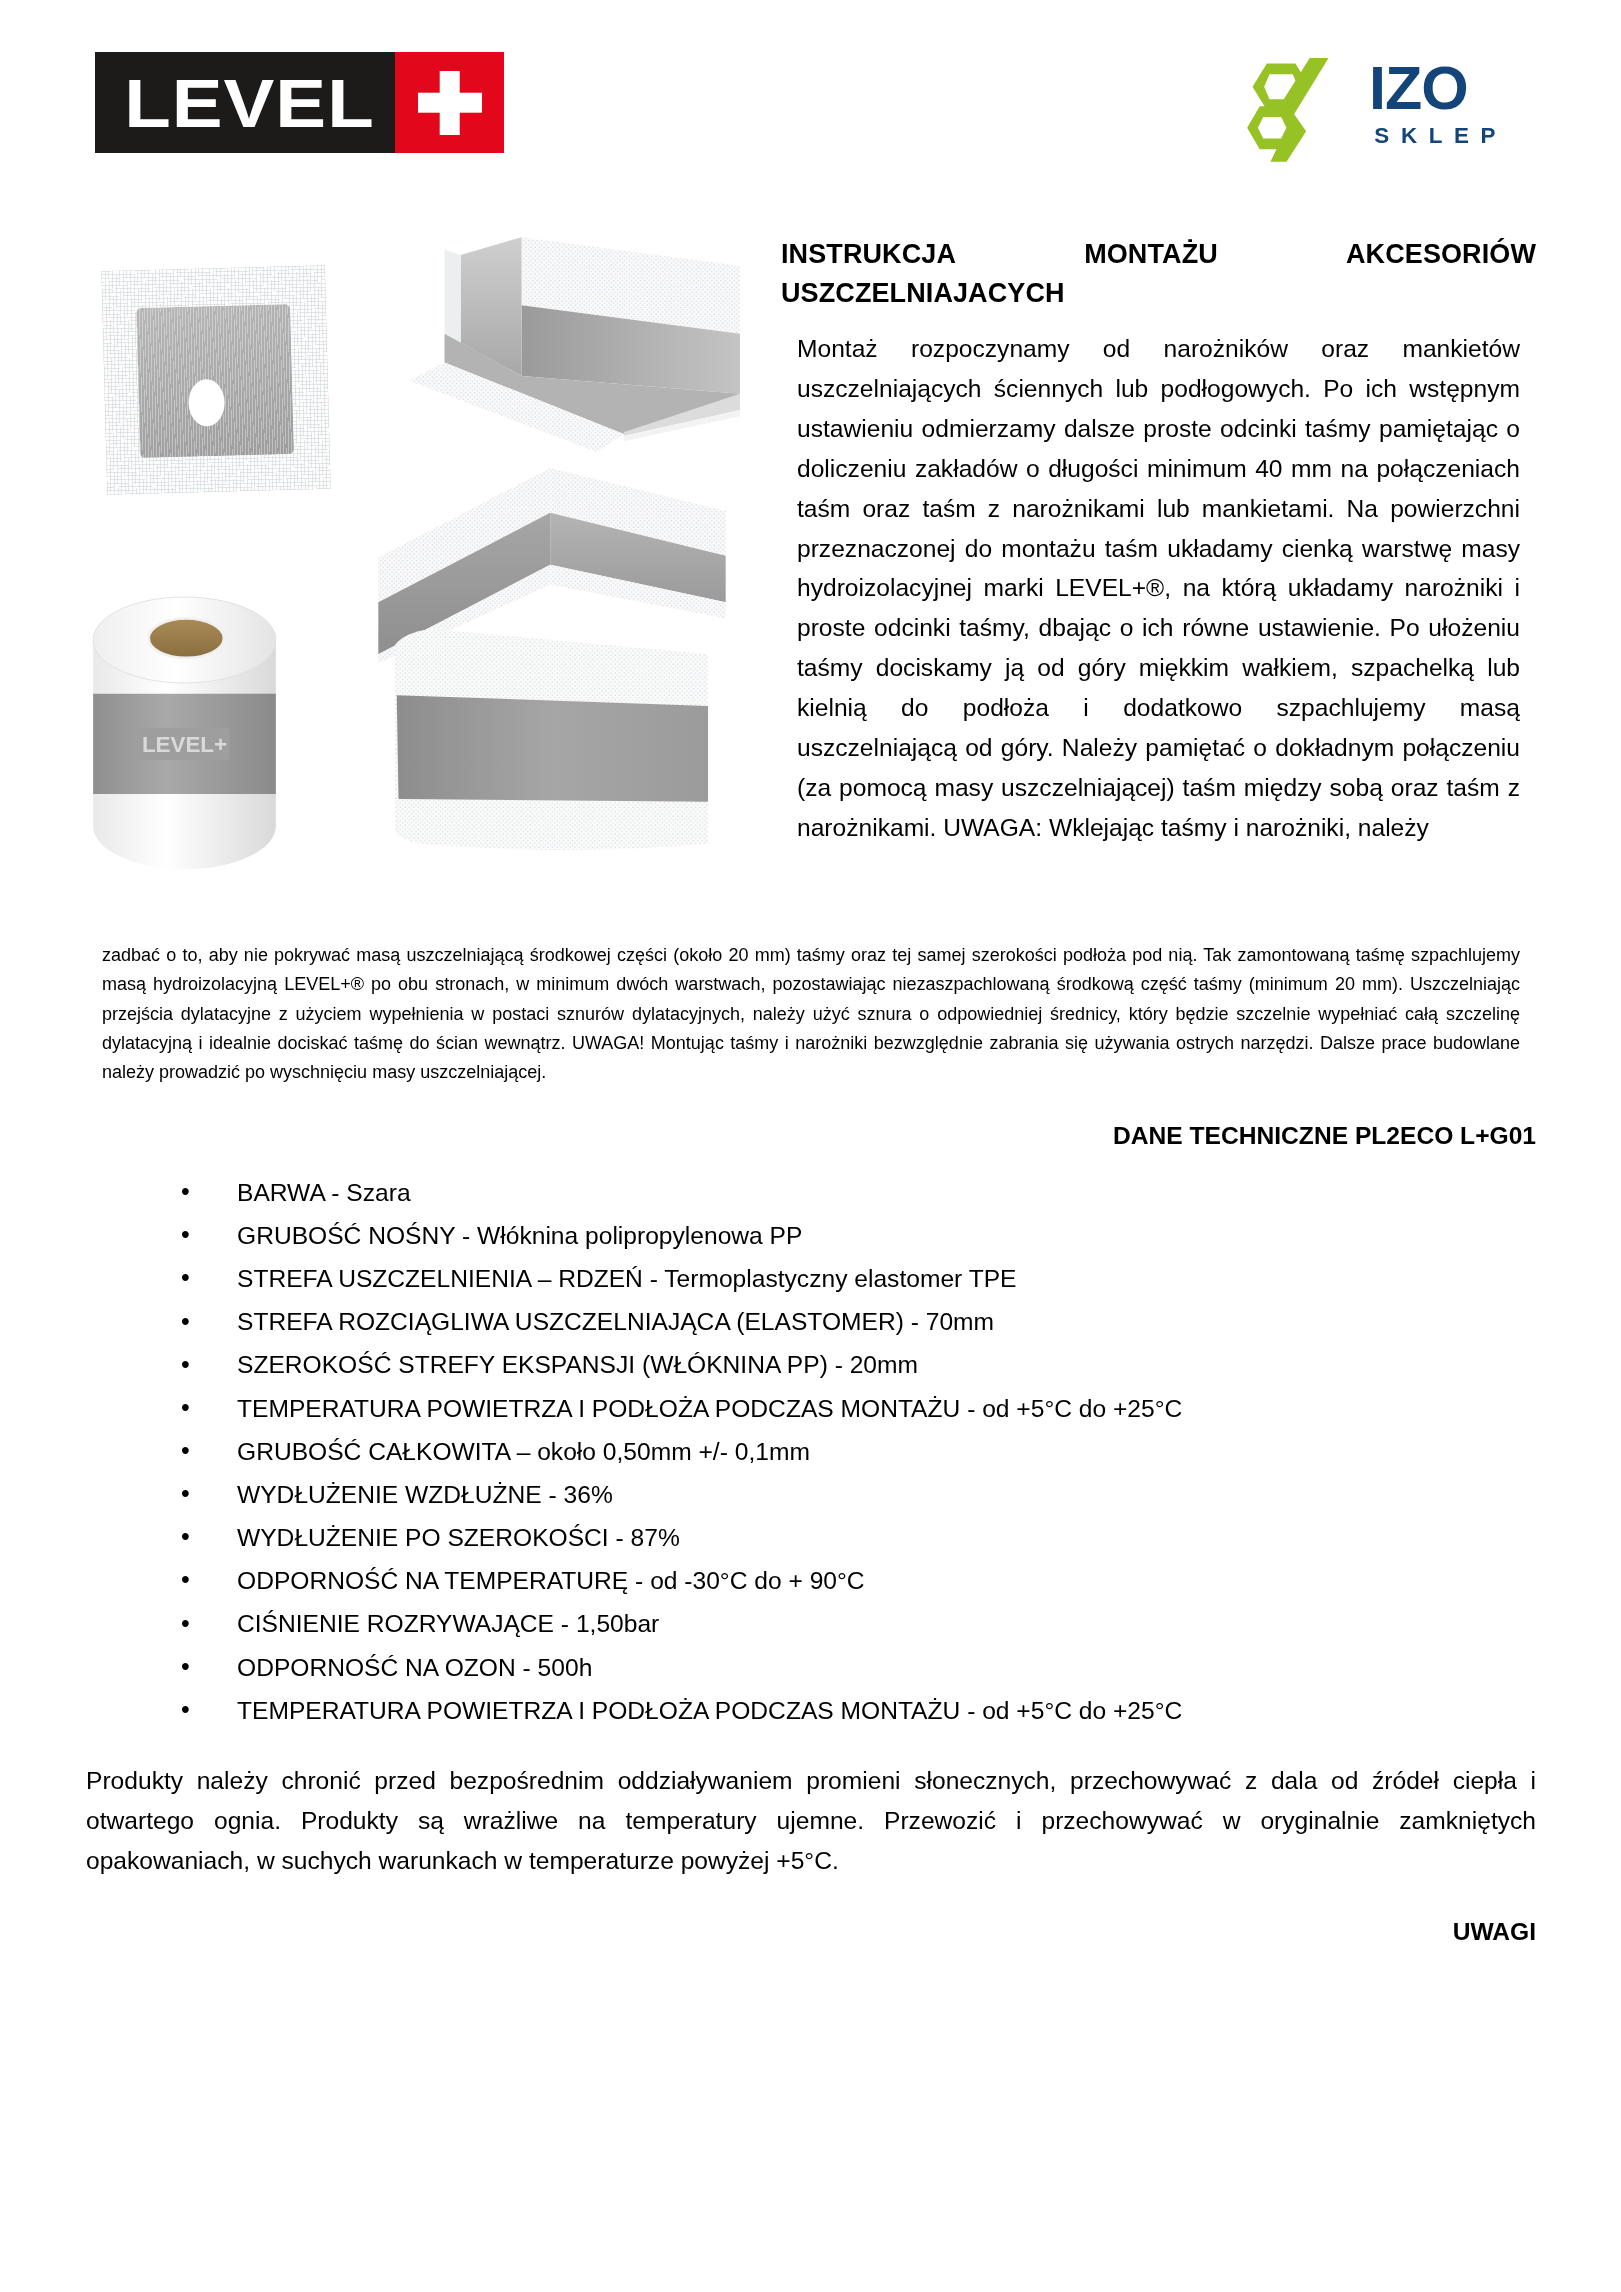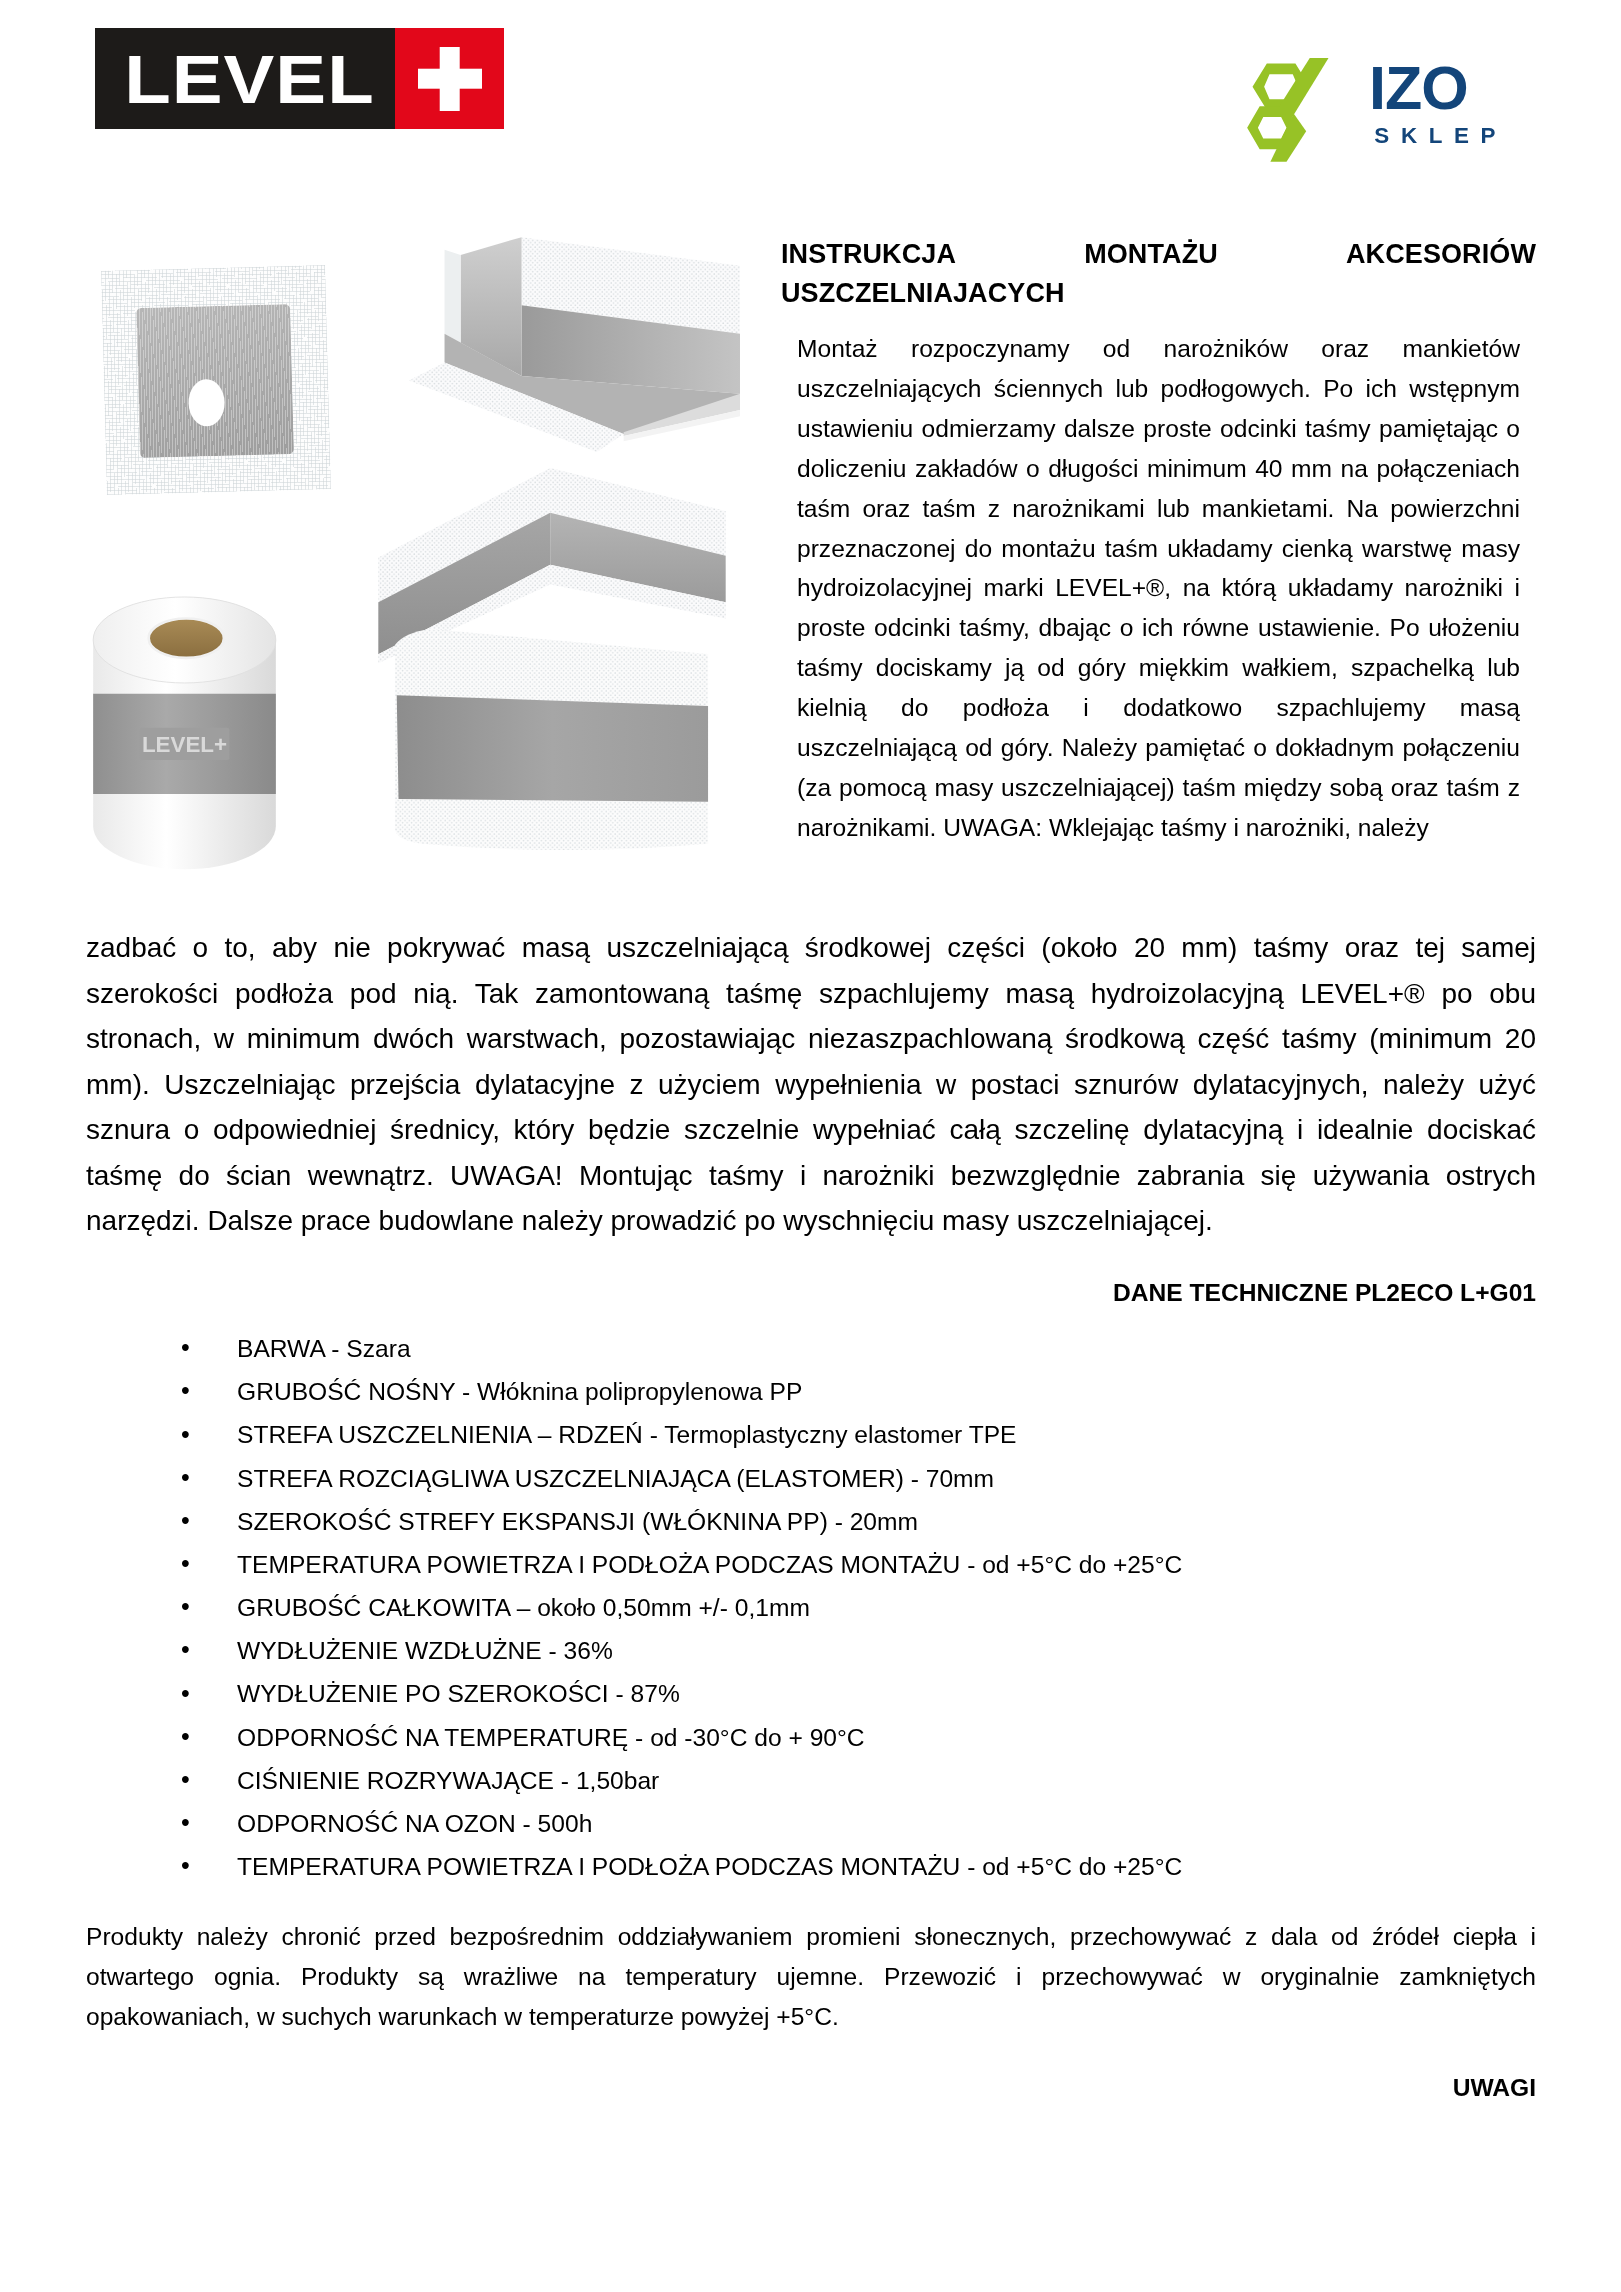--- a/index.html
+++ b/index.html
@@ -26,21 +26,21 @@
 
   
   .header {
     position: relative;
     height: 166px;
     display: flex;
     align-items: flex-start;
     justify-content: space-between;
   }
   .logo-level {
-    margin-top: 28px;
+    margin-top: 52px;
     margin-left: 9px;
     display: flex;
     height: 101px;
     width: 409px;
     align-items: stretch;
     line-height: 0;
   }
   .logo-level-black {
     background: #1d1b19;
     flex: 0 0 300px;
@@ -199,22 +199,22 @@
   }
 
   
   .body-flow {
     position: absolute;
     left: 86px;
     top: 925px;
     width: 1450px;
   }
   .body-flow p.flow {
-    margin: 0;
-    font-size: 28px;
+    margin: 16px;
+    font-size: 18px;
     line-height: 1.625;
     text-align: justify;
     text-align-last: left;
   }
 
   h2.section-head {
     margin: 30px 0 0 0;
     font-family: "Liberation Sans", sans-serif;
     font-weight: 700;
     font-size: 24.6px;

